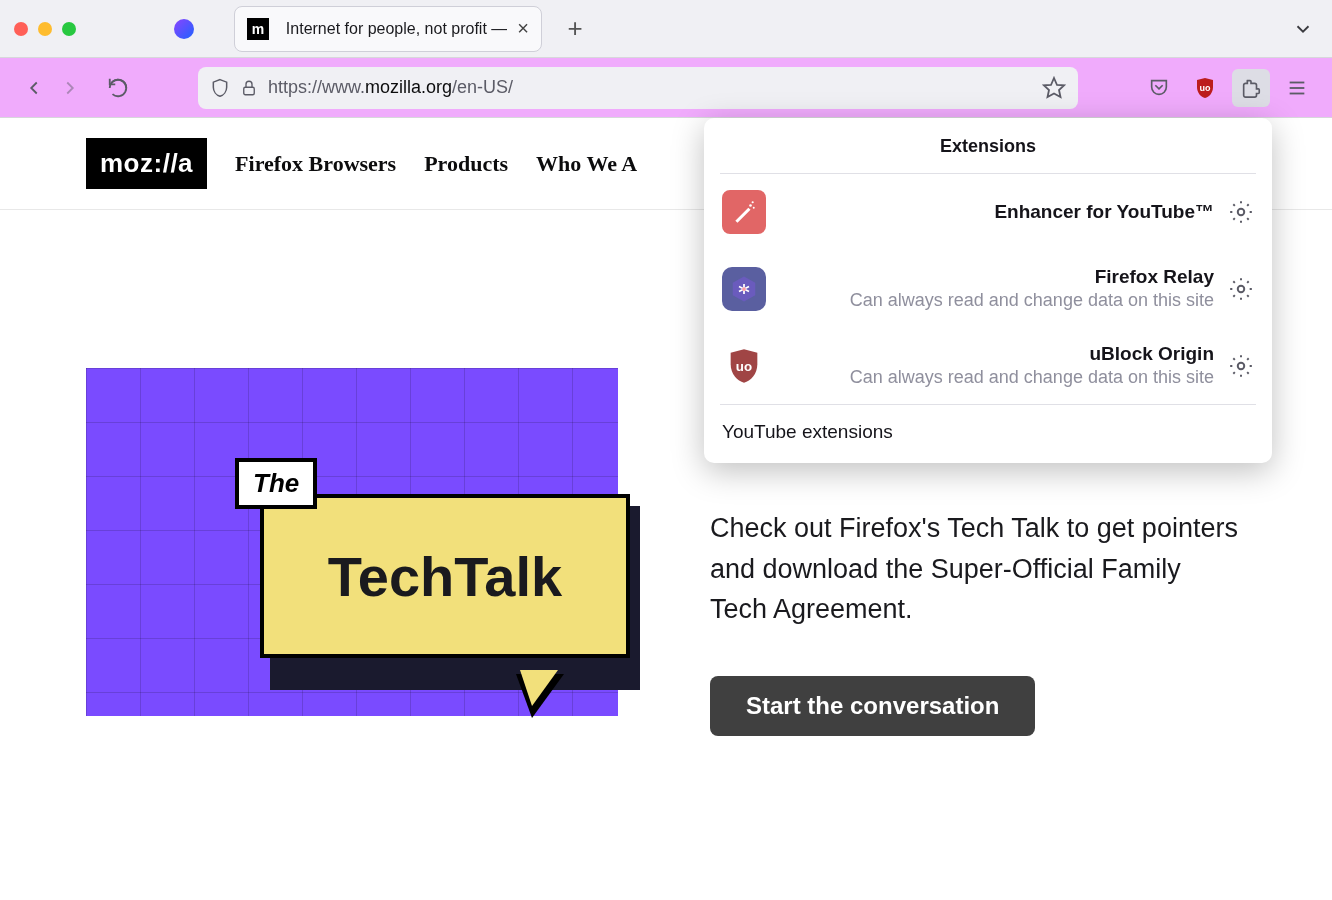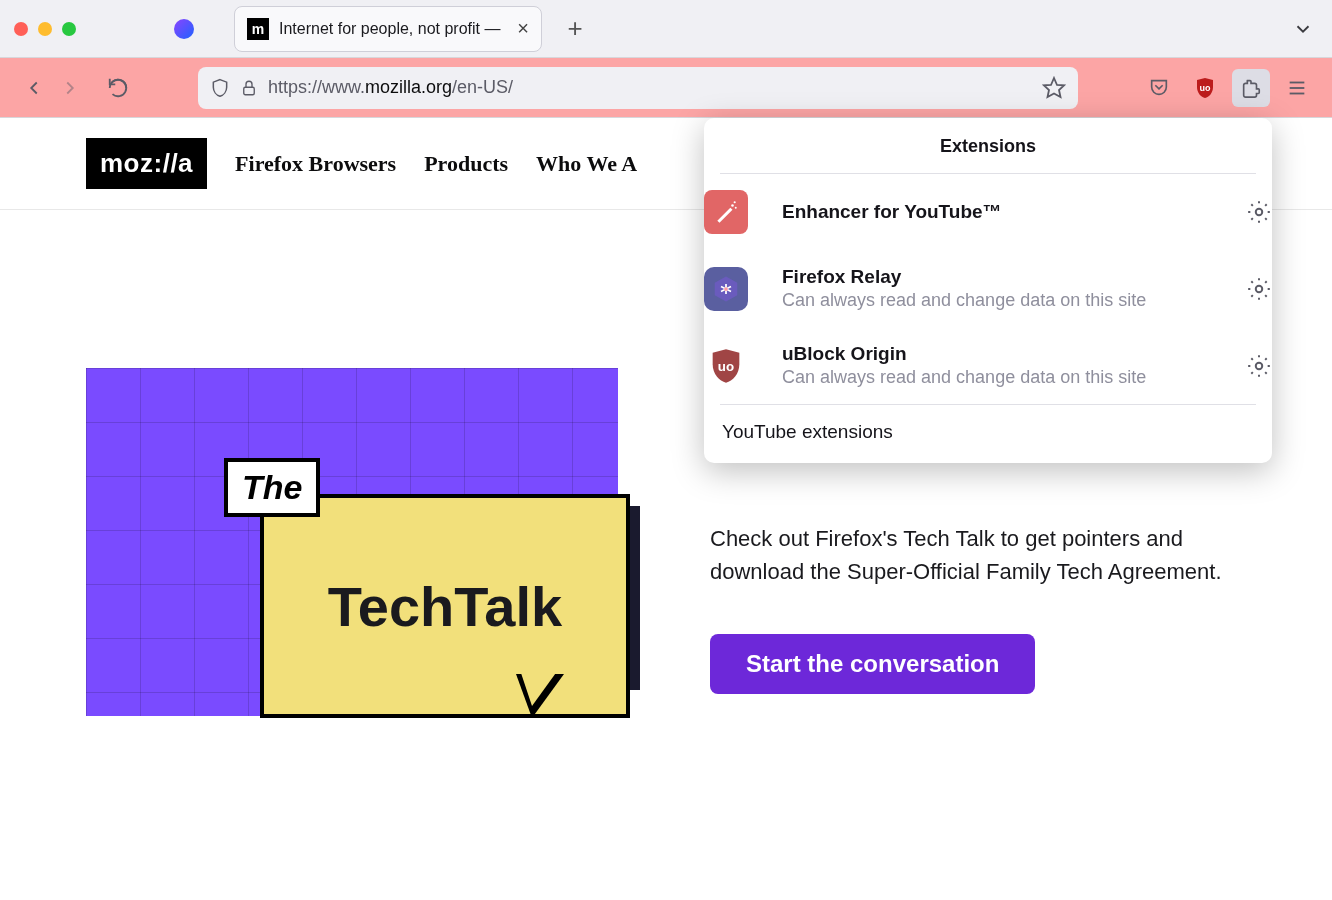--- a/index.html
+++ b/index.html
@@ -40,30 +40,30 @@
   display: flex;
   align-items: center;
   gap: 10px;
   padding: 0 12px;
 }
 .tab-favicon {
   width: 22px; height: 22px; background:#000; color:#fff;
   display:flex; align-items:center; justify-content:center;
   font-size:14px; font-weight:bold;
 }
-.tab-title { flex:1; font-size:16px; color:#1a1a1e; white-space:nowrap; overflow:hidden; text-overflow:ellipsis; }
+.tab-title { flex:1; font-size:16px; color:#1a1a1e; white-space:nowrap; overflow:hidden; text-overflow:ellipsis;text-align:right; }
 .tab-close { font-size:20px; color:#444; cursor:pointer; }
 
 .new-tab-btn { width: 26px; height: 26px; display:flex; align-items:center; justify-content:center; font-size:26px; color:#555; cursor:pointer; margin-left:12px; }
 .chevron-down-right { position:absolute; right:18px; font-size:26px; color:#3a3a3f; }
 
 
 .toolbar {
   height: 60px;
-  background: #fca5a5;
+  background: #f0abfc;
   border-bottom: 1px solid #d7d7db;
   display:flex; align-items:center; 
   padding: 0 16px;
 }
 .nav-btn { width:36px; height:36px; display:flex; align-items:center; justify-content:center; color:#5b5b66; border-radius:6px; cursor:pointer; }
 .nav-btn svg { width:22px; height:22px; }
 .nav-btn.disabled { opacity:0.45; }
 
 .url-bar {
   flex:1; height:42px; margin:0 62px 0 62px;
@@ -107,64 +107,64 @@
   background-image:
     linear-gradient(rgba(0,0,0,0.15) 1px, transparent 1px),
     linear-gradient(90deg, rgba(0,0,0,0.15) 1px, transparent 1px);
   background-size: 54px 54px;
 }
 .bubble-shadow {
   position:absolute; left:184px; top:138px; width:370px; height:184px;
   background:#1a1a2e;
 }
 .speech-bubble {
-  position:absolute; left:174px; top:126px; width:370px; height:224px;
+  position:absolute; left:174px; top:126px; width:370px; height:164px;
   background:#f2e07b; border:4px solid #000;
   display:flex; align-items:center; justify-content:center;
 }
 .bubble-tail {
   position:absolute; left:430px; top:306px; width:0; height:0;
   border-left:16px solid transparent;
   border-right:32px solid transparent;
   border-top:44px solid #000;
 }
 .bubble-tail-inner {
   position:absolute; left:434px; top:302px; width:0; height:0;
   border-left:12px solid transparent;
   border-right:26px solid transparent;
   border-top:36px solid #f2e07b;
 }
 .the-tag {
-  position:absolute; left:138px; top:90px; background:#fff; border:4px solid #000;
-  font-size:34px; font-style:italic; font-weight:700; padding:6px 14px;text-align:right;
+  position:absolute; left:149px; top:90px; background:#fff; border:4px solid #000;
+  font-size:26px; font-style:italic; font-weight:700; padding:6px 14px;text-align:right;
 }
 .techtalk-text { font-size:56px; font-weight:800; color:#1a1a1e; }
 
 .hero-right { flex:1; padding-top: 102px; }
 .hero-heading { font-size:56px; font-weight:800; color:#0c0c0d; line-height:1.15; }
-.hero-body { font-size:22px; color:#1a1a1e; margin-top:52px; line-height:1.5; max-width:530px; }
+.hero-body { font-size:27px; color:#1a1a1e; margin-top:38px; line-height:1.5; max-width:530px; }
 .cta-btn {
-  margin-top:46px; background:#6d28d9; color:#fff;
+  margin-top:46px; background:#404040; color:#fff;
   font-size:24px; font-weight:700; padding:16px 36px;
   border:none; border-radius:8px; cursor:pointer;
 }
 
 
 .ext-popup {
   position:absolute; top:0; right:60px; width:568px;
   background:#fff; border-radius:10px;
   box-shadow: 0 8px 32px rgba(0,0,0,0.25);
   z-index:100;
 }
 .ext-popup-title {
   text-align:center; font-size:18px; font-weight:700; color:#15141a;
   padding:18px 0 16px;
 }
 .ext-divider { height:1px; background:#e0e0e6; margin:0 16px; }
-.ext-item { display:flex; align-items:center; gap:34px; padding:16px 0; }
+.ext-item { display:flex; align-items:center; gap:14px; padding:16px 18px;text-align:right; }
 .ext-icon { width:44px; height:44px; border-radius:8px; display:flex; align-items:center; justify-content:center; font-size:22px; }
 .ext-icon.youtube { background:#e16666; color:#fff; }
 .ext-icon.relay { background:#5a5fa0; color:#fff; border-radius:10px; }
 .ext-icon.ublock { color:#8a3a3a; }
 .ext-info { flex:1; }
 .ext-name { font-size:19px; font-weight:600; color:#15141a; }
 .ext-status { font-size:18px; color:#8f8f9d; margin-top:2px; }
 .ext-gear { color:#5b5b66; width:26px; height:26px; cursor:pointer; }
 .ext-footer { padding:16px 18px 20px; font-size:19px; color:#15141a; cursor:pointer; }
 

